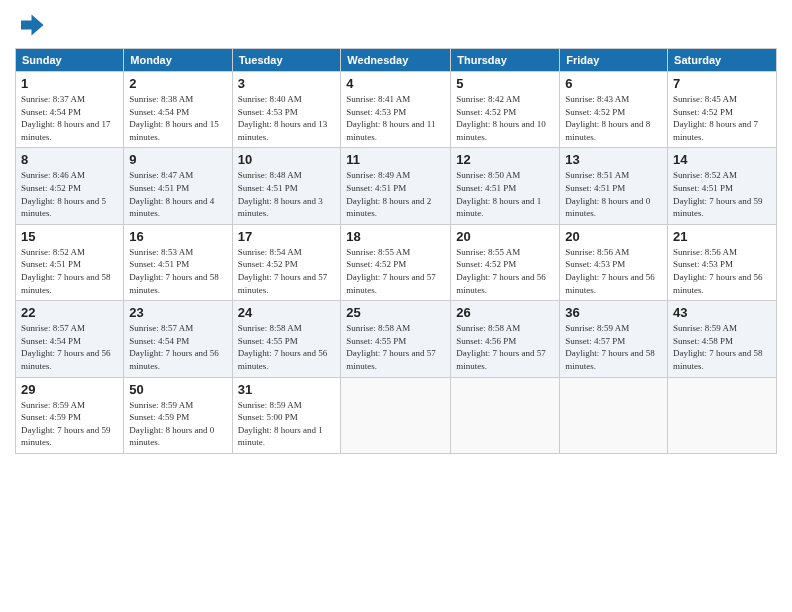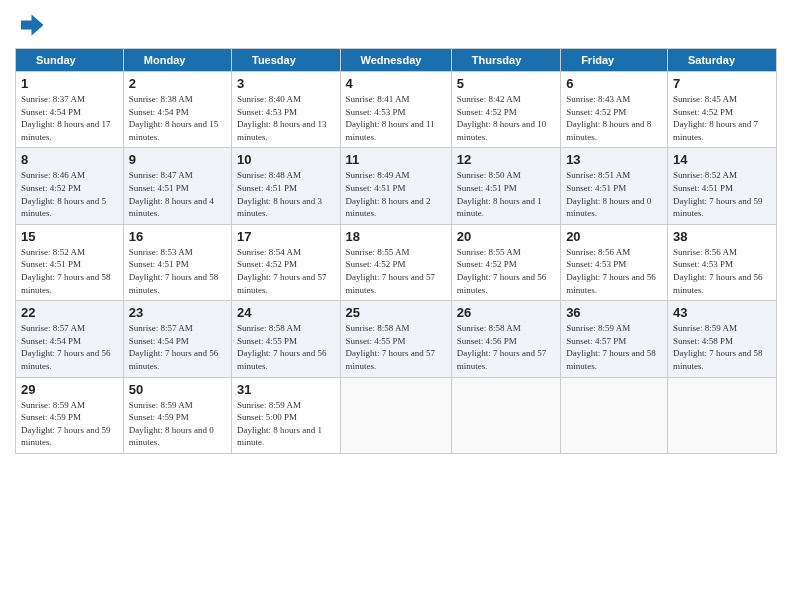--- a/index.html
+++ b/index.html
@@ -52,21 +52,21 @@
     }
     .calendar-table {
       width: 100%;
       border-collapse: collapse;
       font-size: 9.5px;
     }
     .calendar-table th {
       background-color: #1a6faf;
       color: white;
       text-align: left;
-      padding: 5px 20px;
+      padding: 5px 6px;
       font-size: 11px;
       font-weight: bold;
       border: 1px solid #ccc;
     }
     .calendar-table td {
       border: 1px solid #ccc;
       vertical-align: top;
       padding: 4px 5px;
       width: 113px;
       min-height: 70px;
@@ -205,21 +205,21 @@
           </td>
           <td>
             <span class="day-number">20</span>
             <div class="day-info">Sunrise: 8:55 AM<br>Sunset: 4:52 PM<br>Daylight: 7 hours and 56 minutes.</div>
           </td>
           <td>
             <span class="day-number">20</span>
             <div class="day-info">Sunrise: 8:56 AM<br>Sunset: 4:53 PM<br>Daylight: 7 hours and 56 minutes.</div>
           </td>
           <td>
-            <span class="day-number">38</span>
+            <span class="day-number">21</span>
             <div class="day-info">Sunrise: 8:56 AM<br>Sunset: 4:53 PM<br>Daylight: 7 hours and 56 minutes.</div>
           </td>
         </tr>
         <tr>
           <td>
             <span class="day-number">22</span>
             <div class="day-info">Sunrise: 8:57 AM<br>Sunset: 4:54 PM<br>Daylight: 7 hours and 56 minutes.</div>
           </td>
           <td>
             <span class="day-number">23</span>

